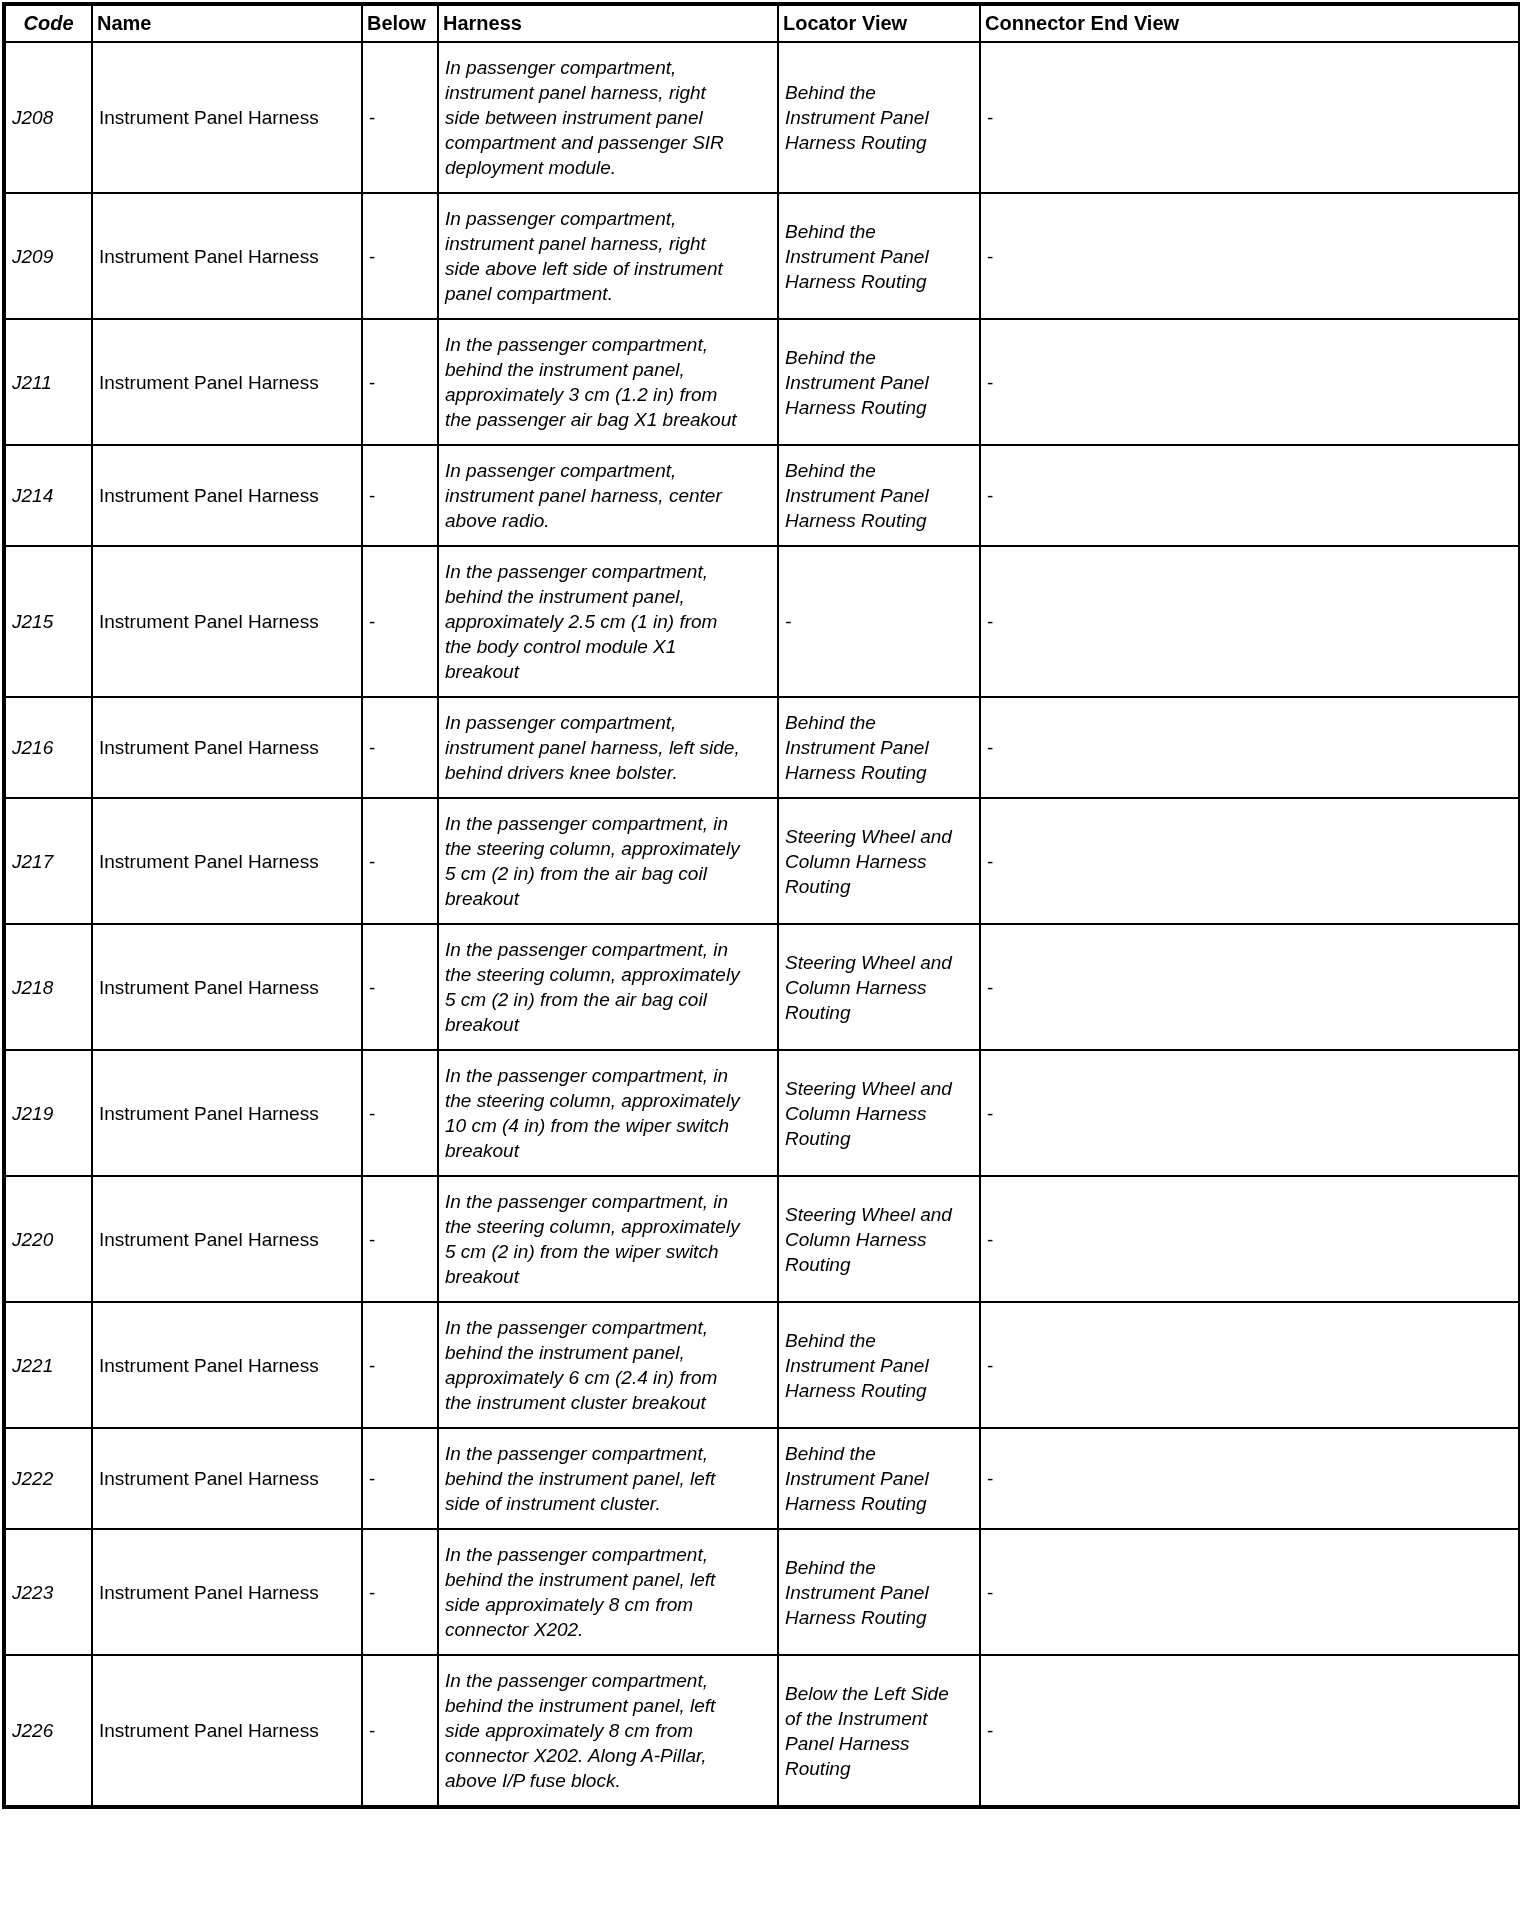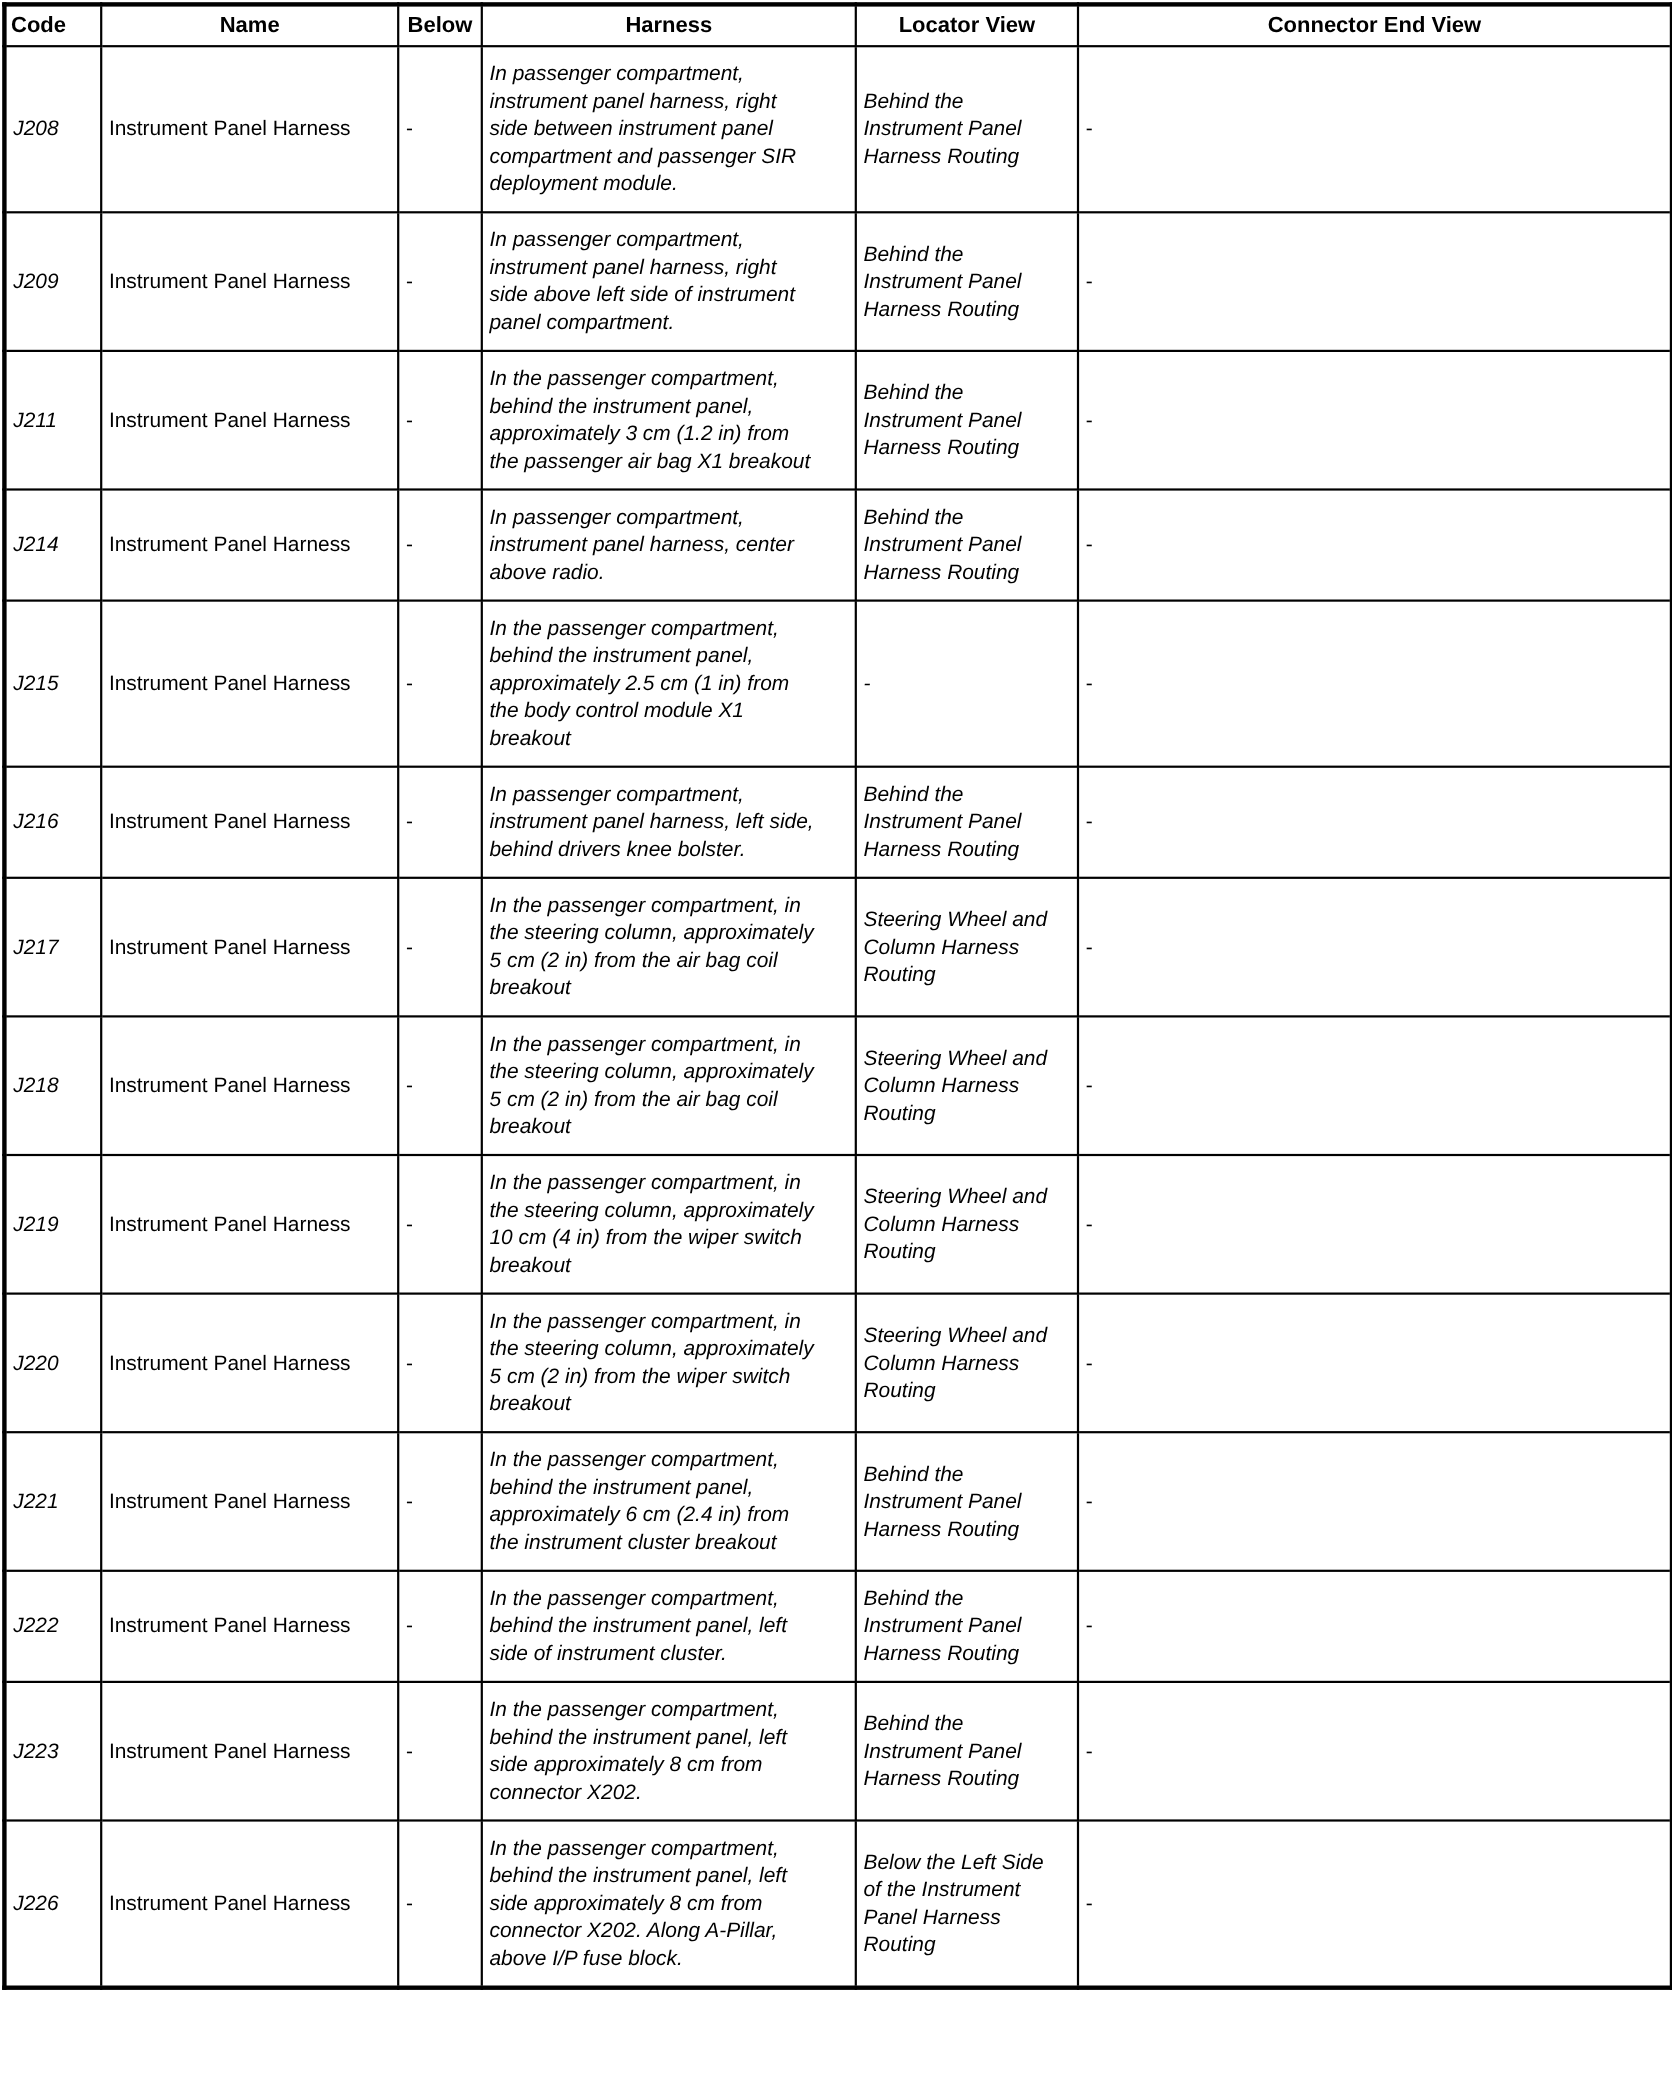--- a/index.html
+++ b/index.html
@@ -27,26 +27,27 @@
     border: 2px solid #000000;
     font-size: 19px;
     line-height: 25px;
     vertical-align: middle;
     box-sizing: border-box;
     overflow: hidden;
   }
   table.connector-table th {
     font-weight: bold;
     font-size: 20px;
+    text-align: left;
+    padding: 5px 4px;
+  }
+  table.connector-table th.col-0 {
     text-align: center;
-    padding: 5px 4px;
-  }
-  table.connector-table th.col-0 {
-    text-align: left;
     padding-left: 4px;
+    font-style: italic;
   }
   table.connector-table td {
     padding: 12px 6px;
     text-align: left;
   }
   td.col-0 { padding-left: 4px; font-style: italic; }
   td.col-3, td.col-4 { white-space: pre-line; font-style: italic; }
   td.col-5 { text-align: center; }
 </style>
 </head>

